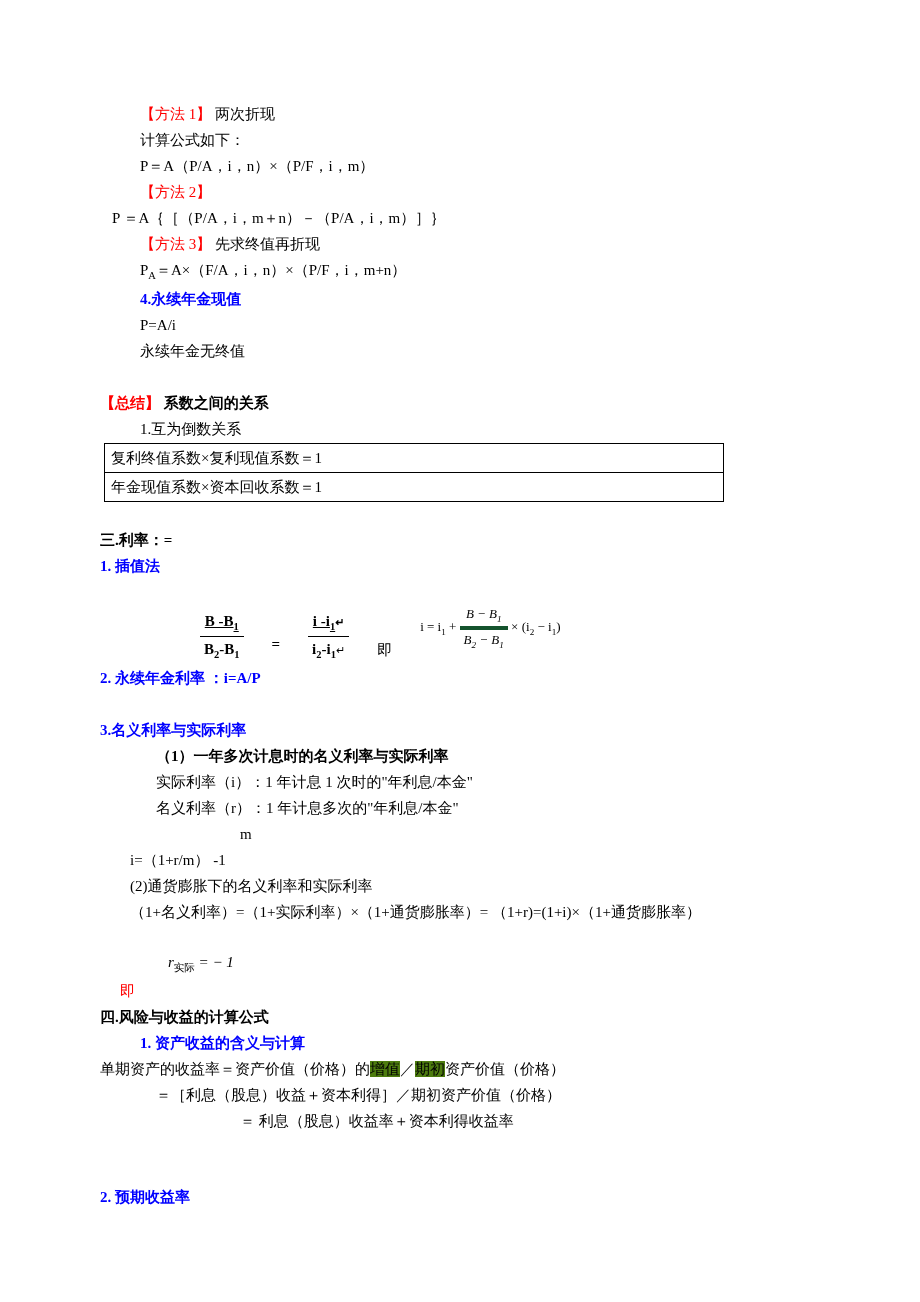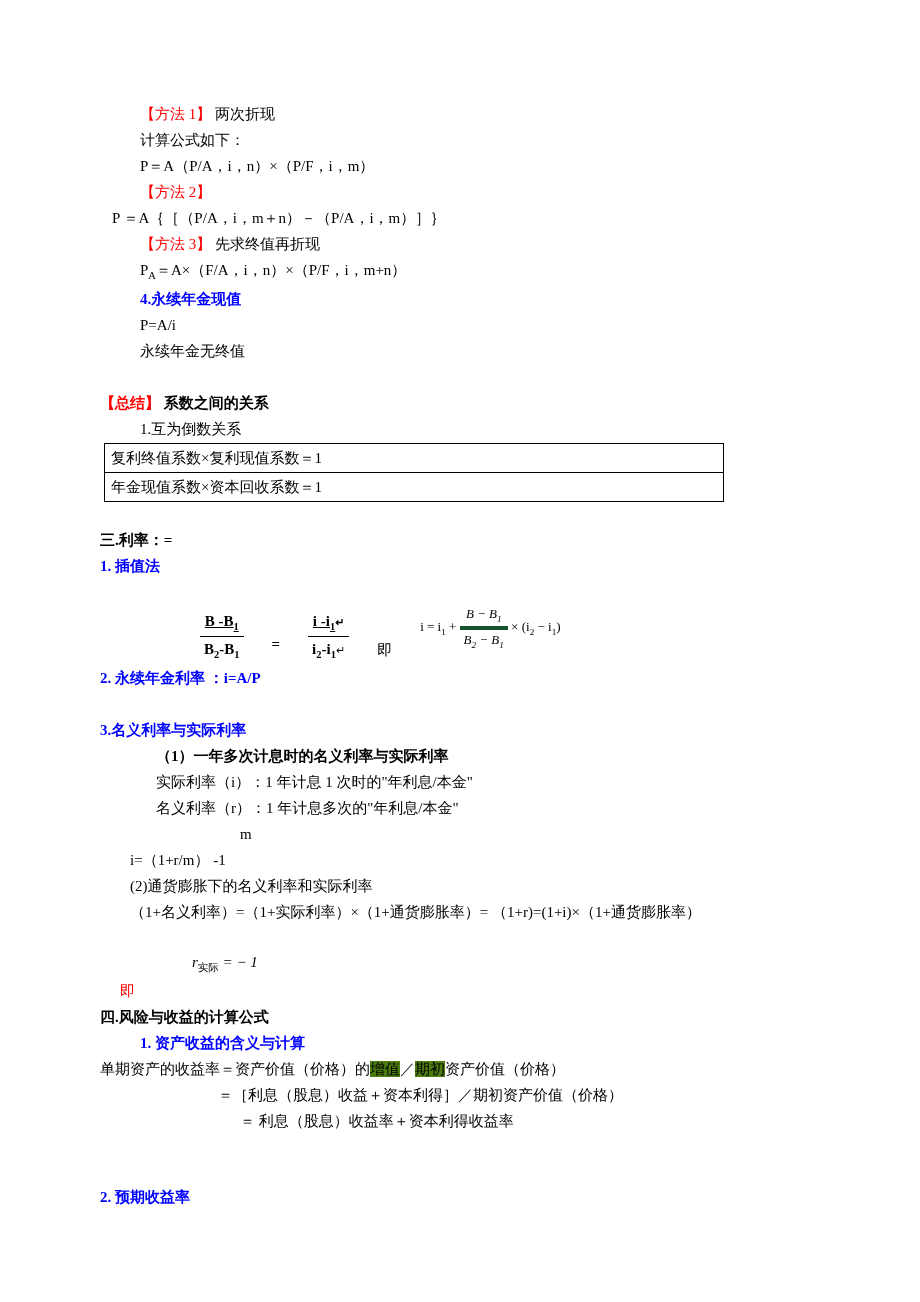--- a/index.html
+++ b/index.html
@@ -122,34 +122,34 @@
 <p class="indent2">实际利率（i）：1 年计息 1 次时的"年利息/本金"</p>
 <p class="indent2">名义利率（r）：1 年计息多次的"年利息/本金"</p>
 
 <p style="margin-left:140px;">m</p>
 <p style="margin-left:30px;">i=（1+r/m）  -1</p>
 
 <p style="margin-left:30px;">(2)通货膨胀下的名义利率和实际利率</p>
 <p style="margin-left:30px;">（1+名义利率）=（1+实际利率）×（1+通货膨胀率）= （1+r)=(1+i)×（1+通货膨胀率）</p>
 
 <br>
-<div style="margin-left:92px;">
+<div style="margin-left:68px;">
   <span class="img-formula" style="font-style:italic;">
     r<span class="sub" style="font-style:normal;">实际</span> = 
     <span> − 1</span>
   </span>
 </div>
 <p style="margin-left:20px;" class="red">即</p>
 
 
 <p class="bold">四.风险与收益的计算公式</p>
 <p class="indent1 blue bold">1. 资产收益的含义与计算</p>
 <p>
   <span>单期资产的收益率＝资产价值（价格）的</span><span class="hl">增值</span><span>／</span><span class="hl">期初</span><span>资产价值（价格）</span>
 </p>
-<p style="margin-left:118px;">＝［利息（股息）收益＋资本利得］／期初资产价值（价格）</p>
+<p style="margin-left:56px;">＝［利息（股息）收益＋资本利得］／期初资产价值（价格）</p>
 <p style="margin-left:140px;">＝ 利息（股息）收益率＋资本利得收益率</p>
 
 <br><br>
 <p class="blue bold">2. 预期收益率</p>
 
 
 
 
 </body></html>

